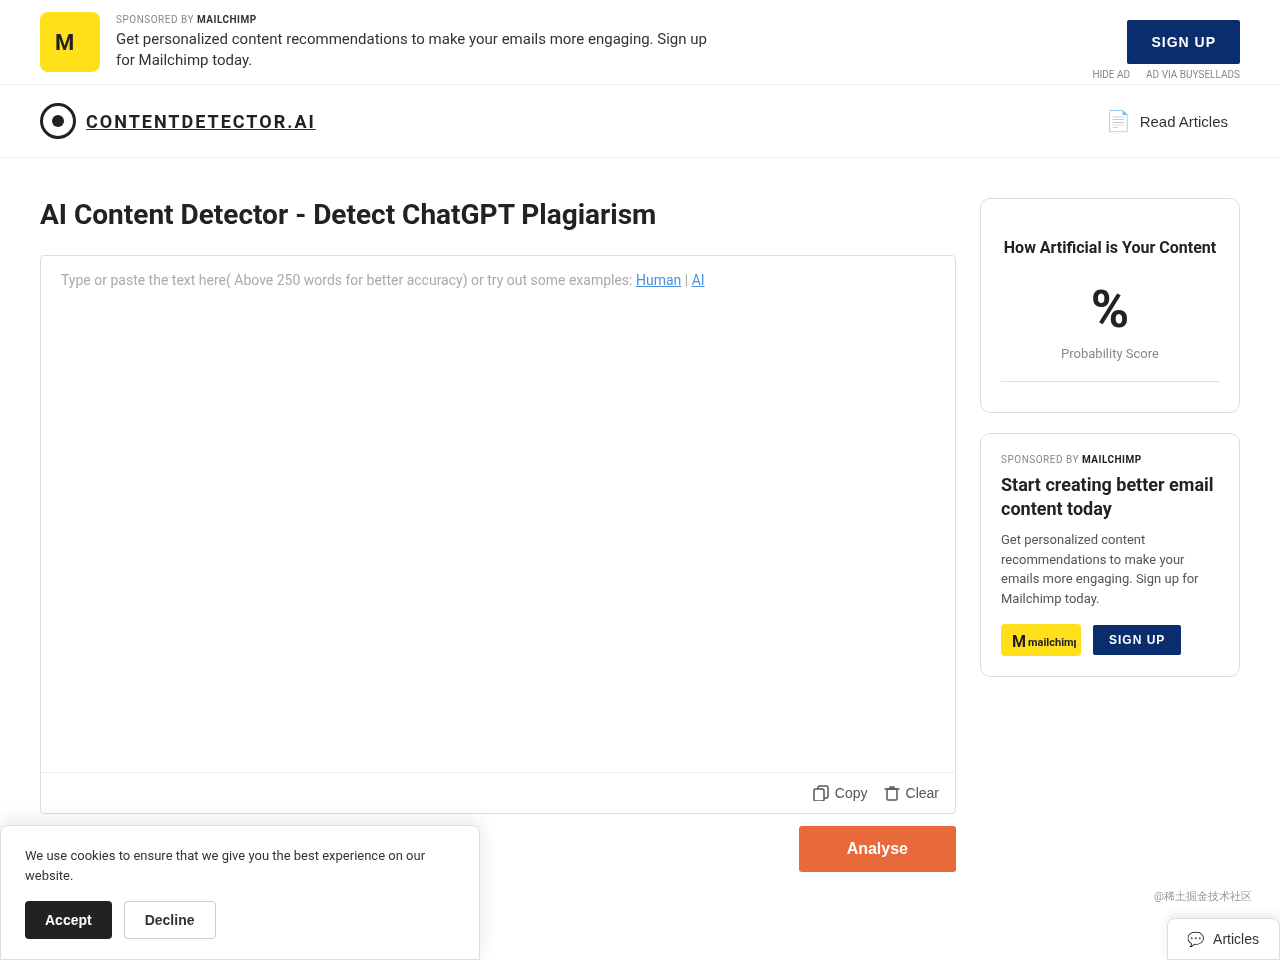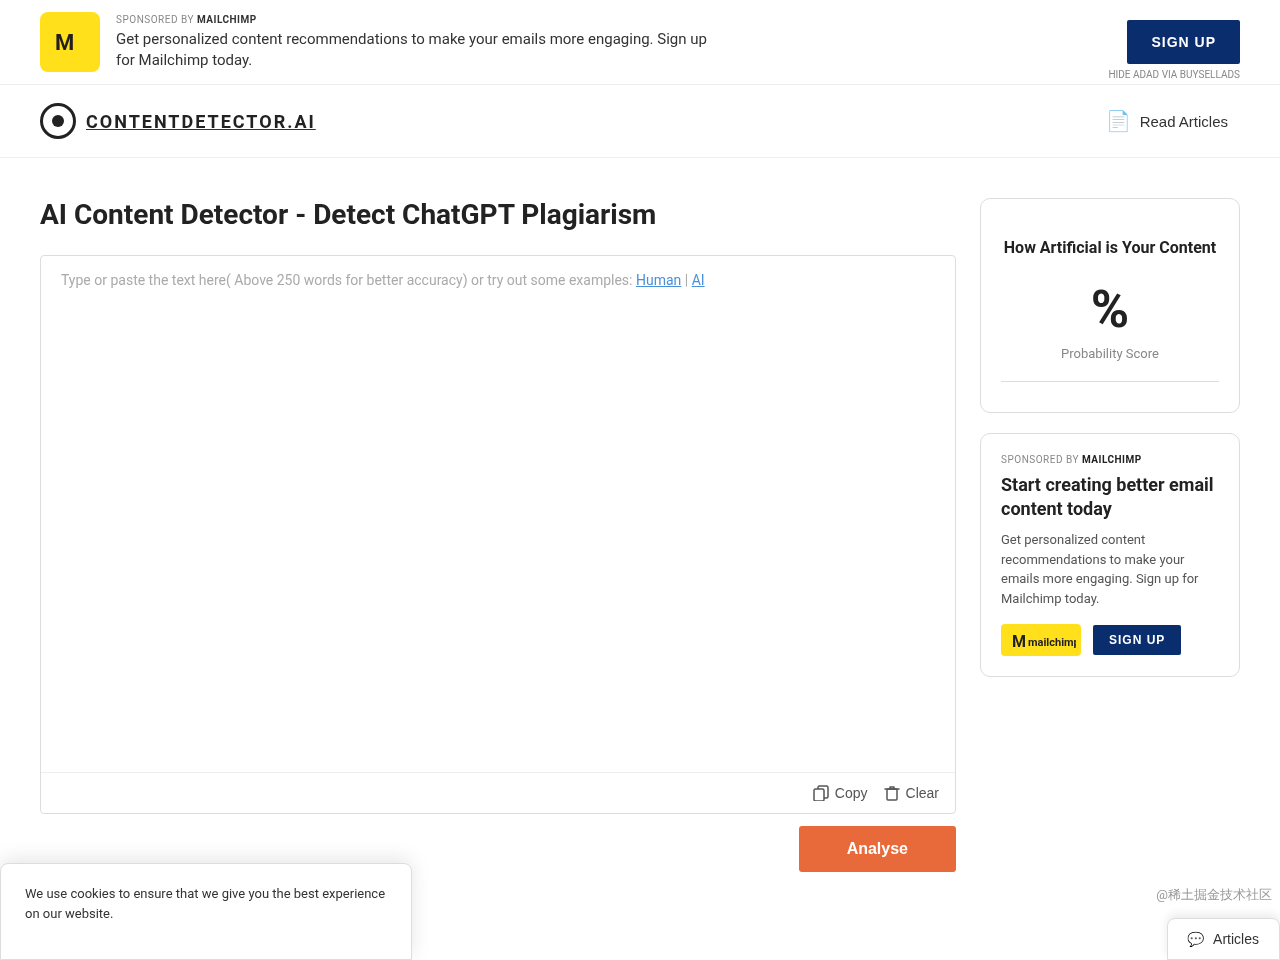--- a/index.html
+++ b/index.html
@@ -50,20 +50,21 @@
       cursor: pointer;
       border-radius: 2px;
       text-transform: uppercase;
       white-space: nowrap;
     }
     .ad-bottom-links {
       position: absolute;
       bottom: 4px;
       right: 40px;
       display: flex;
+      gap: 16px;
     }
     .ad-bottom-links a {
       font-size: 10px;
       color: #888;
       text-decoration: none;
       cursor: pointer;
     }
 
     
     .navbar {
@@ -289,21 +290,21 @@
       cursor: pointer;
       border-radius: 2px;
       text-transform: uppercase;
     }
 
     
     .cookie-banner {
       position: fixed;
       bottom: 0;
       left: 0;
-      width: 412px;
+      width: 480px;
       background: #fff;
       border: 1px solid #ddd;
       border-radius: 8px 8px 0 0;
       padding: 20px 24px;
       box-shadow: 0 -4px 20px rgba(0,0,0,0.1);
       z-index: 1000;
     }
     .cookie-text { font-size: 13px; color: #333; margin-bottom: 16px; line-height: 1.5; }
     .cookie-buttons { display: flex; gap: 12px; }
     .accept-btn {
@@ -344,22 +345,22 @@
       color: #333;
       font-weight: 500;
       box-shadow: 0 -4px 10px rgba(0,0,0,0.08);
       z-index: 1000;
     }
 
     
     .watermark {
       position: fixed;
       bottom: 56px;
-      right: 8px;
-      font-size: 13px;
+      right: 28px;
+      font-size: 11px;
       color: #999;
       z-index: 999;
     }
   </style>
 </head>
 <body>
 
 <div class="ad-banner">
   <div class="ad-left">
     <div class="mailchimp-logo-ad">
@@ -454,20 +455,24 @@
           </svg>
         </div>
         <button class="ad-card-btn">SIGN UP</button>
       </div>
     </div>
   </div>
 </div>
 
 <div class="cookie-banner">
   <p class="cookie-text">We use cookies to ensure that we give you the best experience on our website.</p>
+  <div class="cookie-buttons">
+    <button class="accept-btn">Accept</button>
+    <button class="decline-btn">Decline</button>
+  </div>
 </div>
 
 <div class="watermark">@稀土掘金技术社区</div>
 
 <button class="feedback-btn">
   <span>💬</span>
   <span>Articles</span>
 </button>
 
 </body></html>

